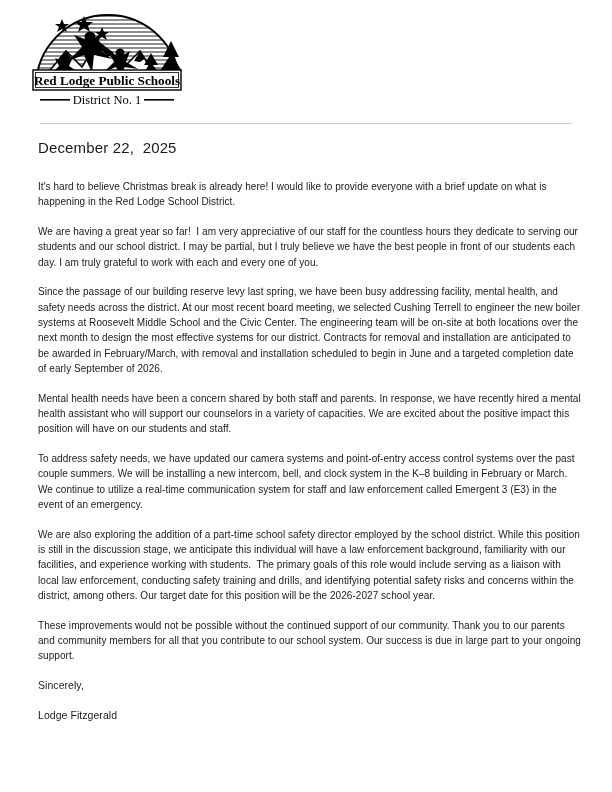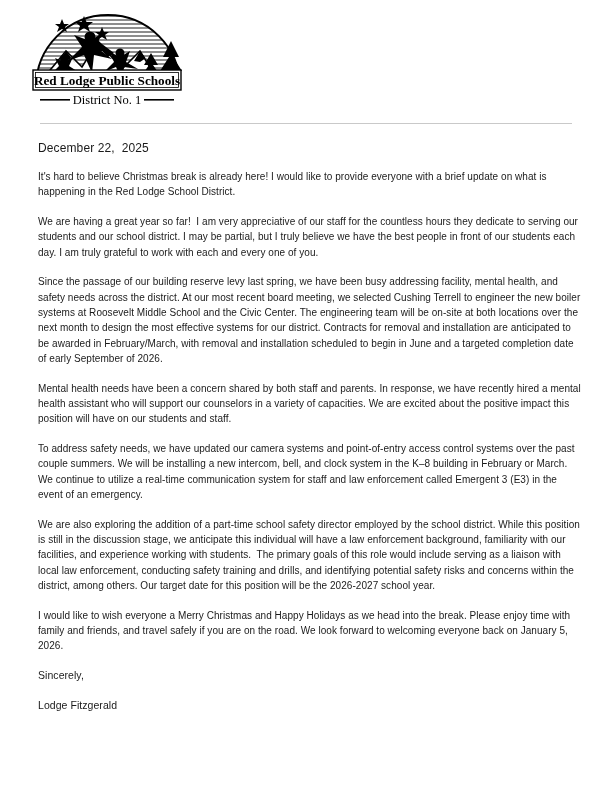--- a/index.html
+++ b/index.html
@@ -40,24 +40,24 @@
   }
 
   
   .doc-body {
     position: absolute;
     left: 38px;
     top: 141px;
     width: 546px;
   }
   .date-line {
-    font-size: 12px;
+    font-size: 15px;
     line-height: 14px;
     white-space: pre;
-    margin-bottom: 14px;
+    margin-bottom: 24px;
     letter-spacing: 0.01em;
   }
   p.para {
     font-size: 10px;
     line-height: 15.3px;
     margin: 0 0 14.5px 0;
     text-align: left;
     letter-spacing: 0.005em;
     white-space: pre-wrap;
   }
@@ -146,20 +146,20 @@
 <div class="doc-body">
 
   <div class="date-line">December 22,  2025</div>
 
   <p class="para">It's hard to believe Christmas break is already here! I would like to provide everyone with a brief update on what is happening in the Red Lodge School District.</p>
   <p class="para">We are having a great year so far!  I am very appreciative of our staff for the countless hours they dedicate to serving our students and our school district. I may be partial, but I truly believe we have the best people in front of our students each day. I am truly grateful to work with each and every one of you.</p>
   <p class="para">Since the passage of our building reserve levy last spring, we have been busy addressing facility, mental health, and safety needs across the district. At our most recent board meeting, we selected Cushing Terrell to engineer the new boiler systems at Roosevelt Middle School and the Civic Center. The engineering team will be on-site at both locations over the next month to design the most effective systems for our district. Contracts for removal and installation are anticipated to be awarded in February/March, with removal and installation scheduled to begin in June and a targeted completion date of early September of 2026.</p>
   <p class="para">Mental health needs have been a concern shared by both staff and parents. In response, we have recently hired a mental health assistant who will support our counselors in a variety of capacities. We are excited about the positive impact this position will have on our students and staff.</p>
   <p class="para">To address safety needs, we have updated our camera systems and point-of-entry access control systems over the past couple summers. We will be installing a new intercom, bell, and clock system in the K–8 building in February or March.  We continue to utilize a real-time communication system for staff and law enforcement called Emergent 3 (E3) in the event of an emergency.</p>
   <p class="para">We are also exploring the addition of a part-time school safety director employed by the school district. While this position is still in the discussion stage, we anticipate this individual will have a law enforcement background, familiarity with our facilities, and experience working with students.  The primary goals of this role would include serving as a liaison with local law enforcement, conducting safety training and drills, and identifying potential safety risks and concerns within the district, among others. Our target date for this position will be the 2026-2027 school year.</p>
-  <p class="para">I would like to wish everyone a Merry Christmas and Happy Holidays as we head into the break. Please enjoy time with family and friends, and travel safely if you are on the road. We look forward to welcoming everyone back on January 5, 2026.</p>
+  <p class="para">These improvements would not be possible without the continued support of our community. Thank you to our parents and community members for all that you contribute to our school system. Our success is due in large part to your ongoing support.</p>
 
   <div class="sign-block">
     <div class="sign-line">Sincerely,</div>
     <div class="sign-line">Lodge Fitzgerald</div>
 
   </div>
 </div>
 
 </body></html>

